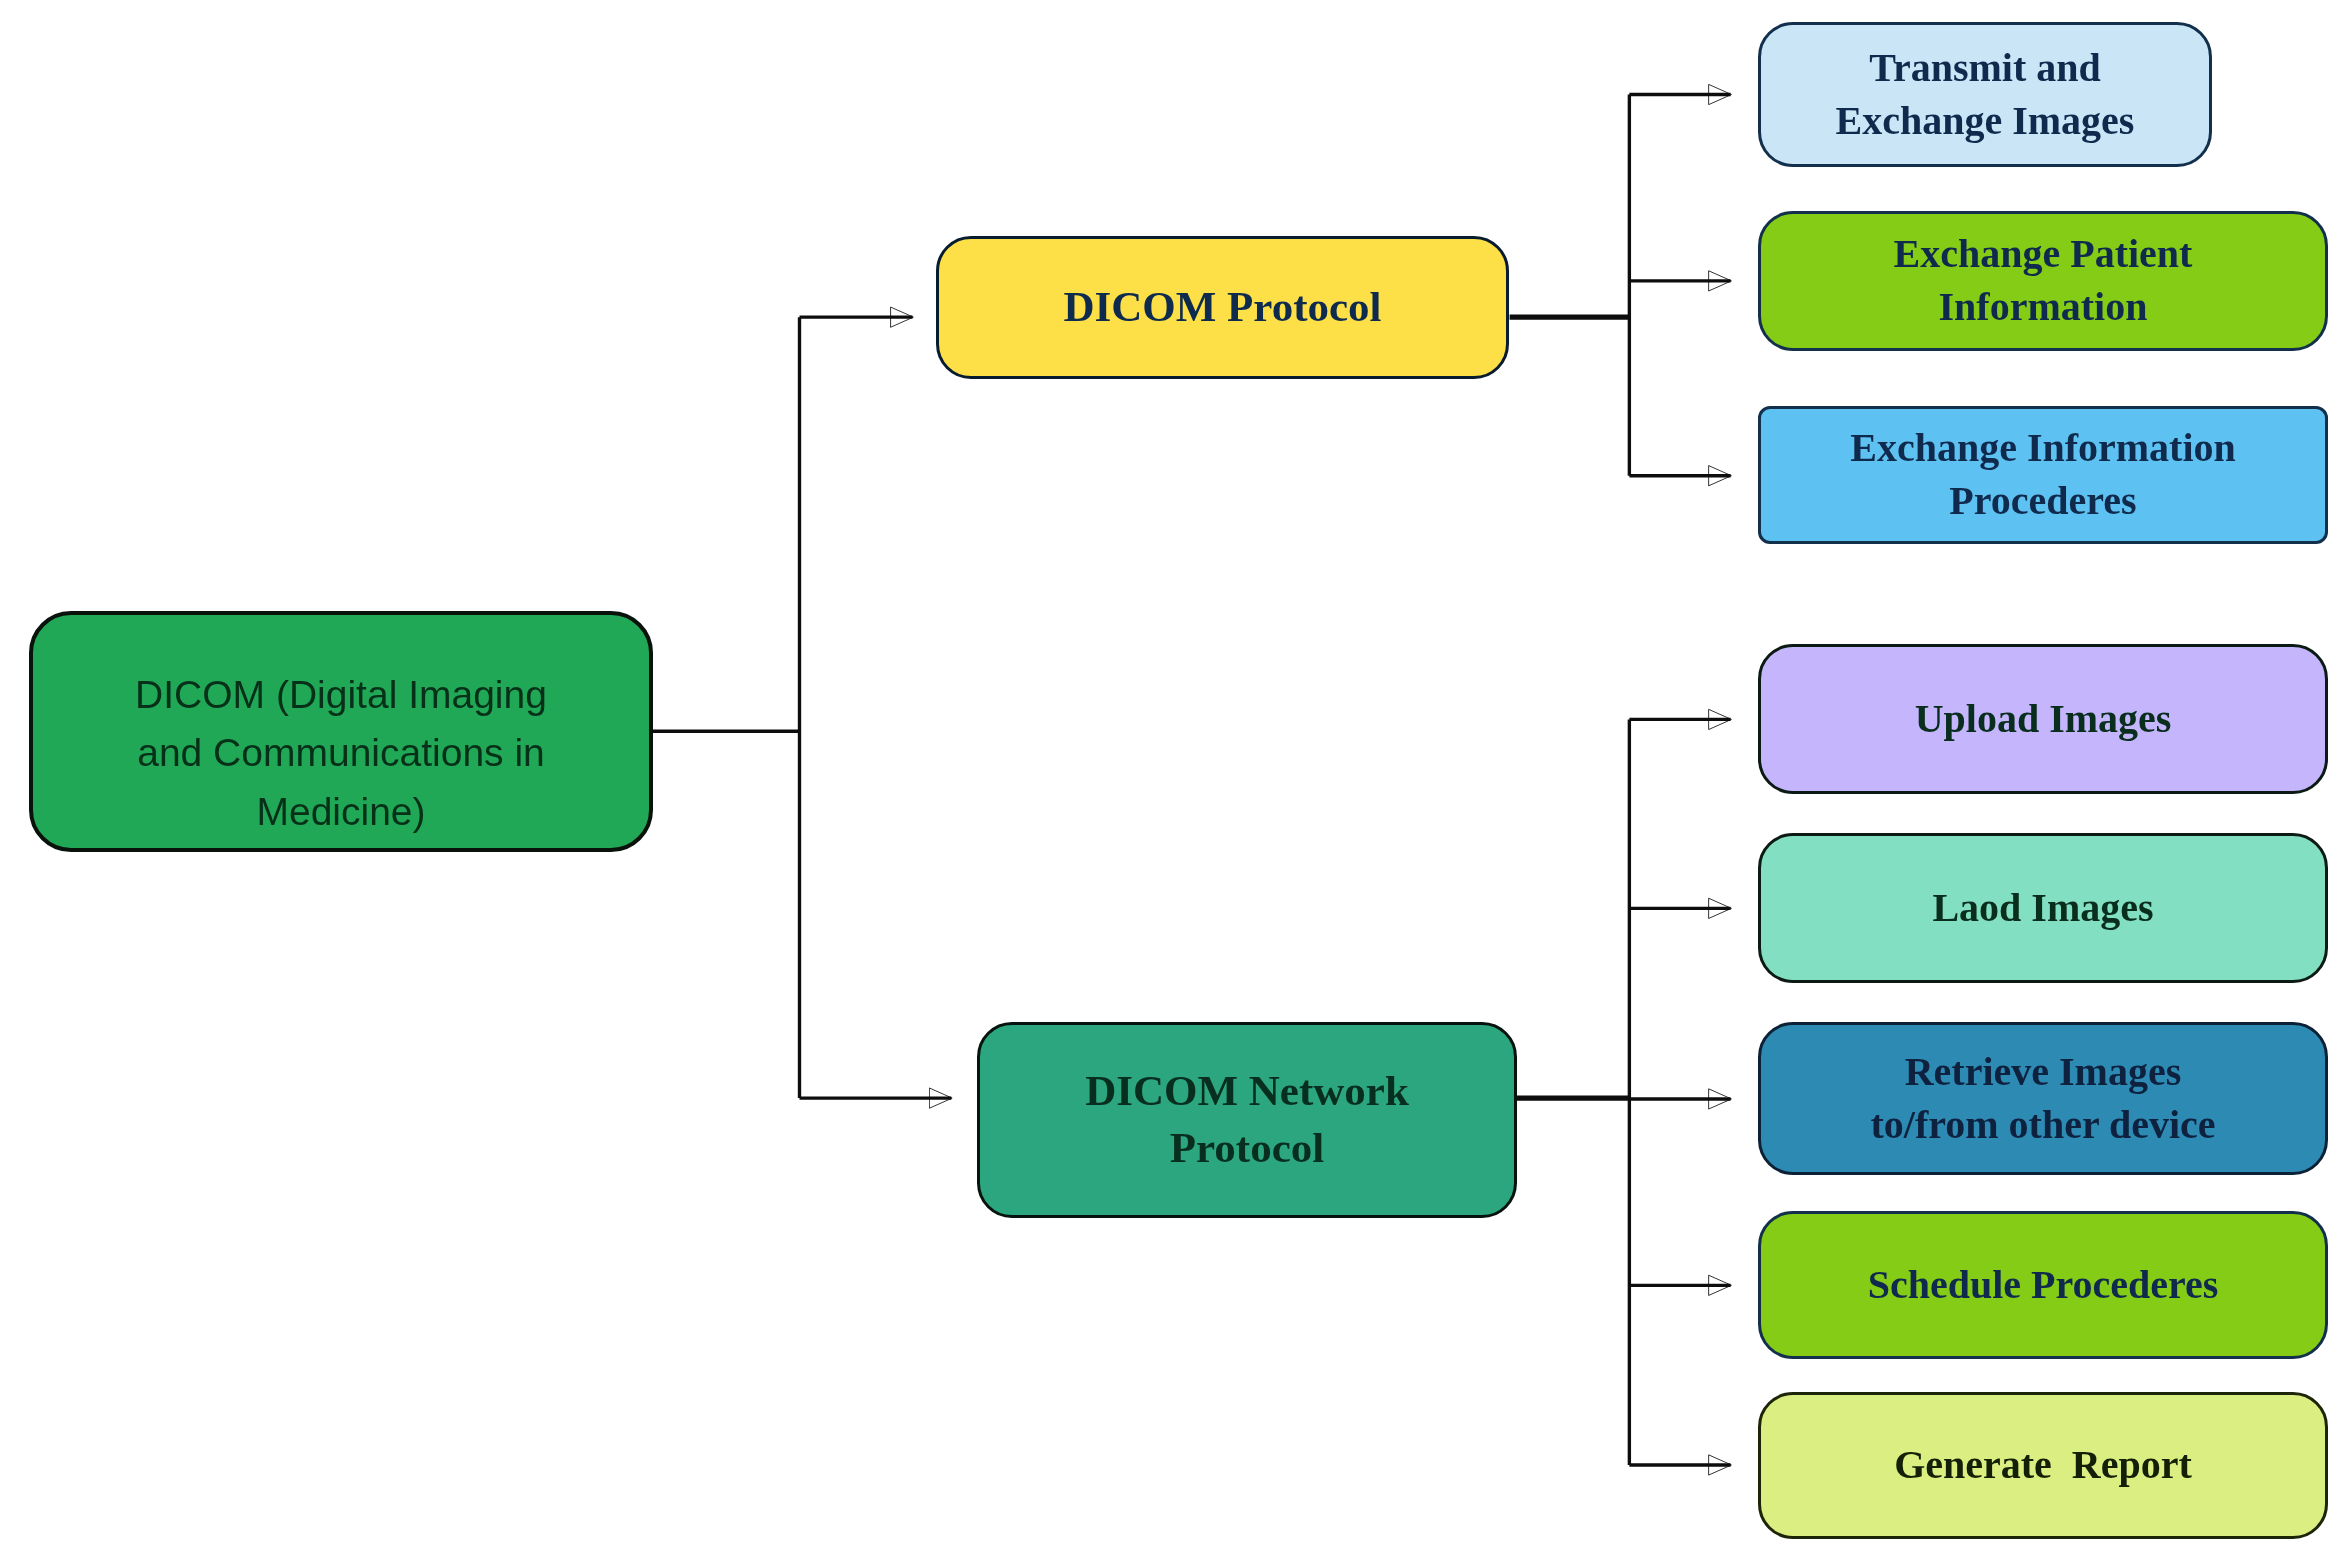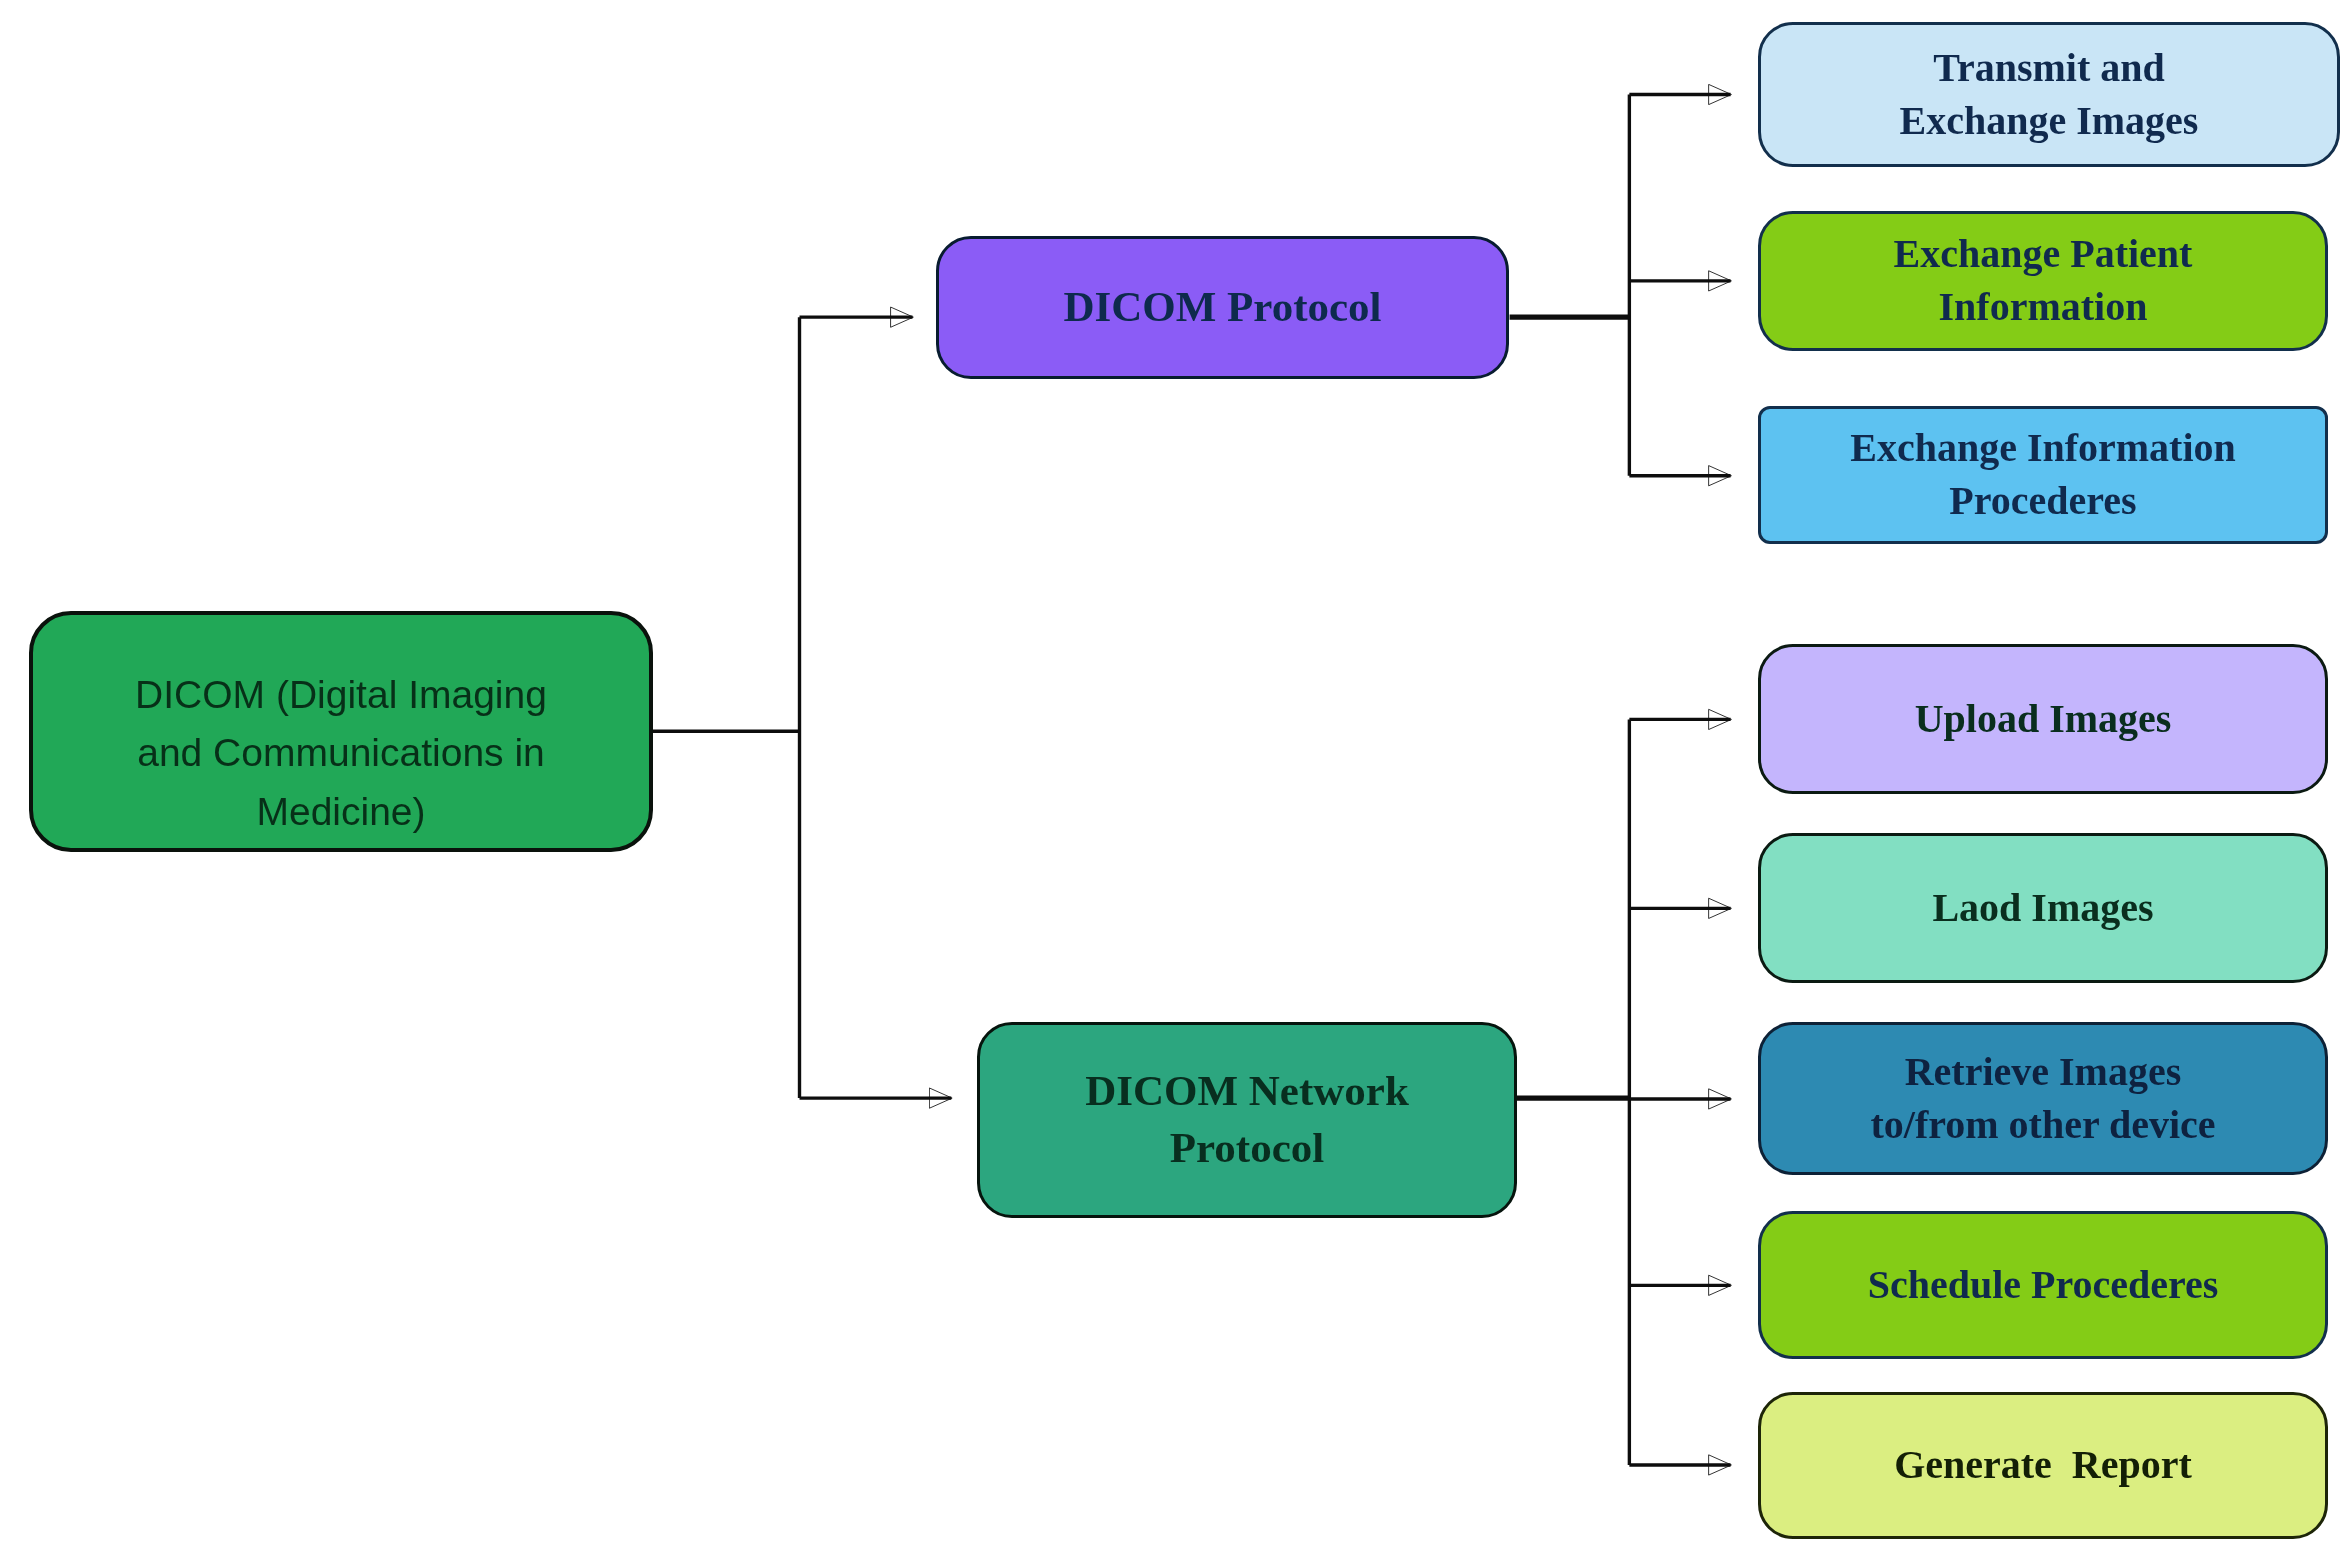--- a/index.html
+++ b/index.html
@@ -28,21 +28,21 @@
     line-height:1.32;
     color:#102A4E;
   }
   
   .n-root{left:29px;top:611px;width:624px;height:241px;border-radius:42px;border-width:4.2px;border-color:#0a120c;align-items:flex-end;}
   .n-root .label{font-family:"Liberation Sans", sans-serif;font-weight:normal;font-size:39px;line-height:1.5;color:#073018;}
   .n-protocol{left:936px;top:236px;width:573px;height:143px;border-color:#081c30;}
   .n-protocol .label{font-size:43px;color:#0E2A4D;}
   .n-network{left:977px;top:1022px;width:540px;height:196px;border-color:#06140d;}
   .n-network .label{font-size:43px;color:#082E1F;}
-  .n-transmit {left:1758px;top:22px;  width:582px;height:145px;border-color:#122F4C;}
+  .n-transmit {left:1758px;top:22px;  width:454px;height:145px;border-color:#122F4C;}
   .n-patient  {left:1758px;top:211px; width:570px;height:140px;border-color:#122F4C;}
   .n-info     {left:1758px;top:406px; width:570px;height:138px;border-color:#122F4C;}
   .n-upload   {left:1758px;top:644px; width:570px;height:150px;border-color:#0b1a12;}
   .n-laod     {left:1758px;top:833px; width:570px;height:150px;border-color:#0b1a12;}
   .n-retrieve {left:1758px;top:1022px;width:570px;height:153px;border-color:#0d2136;}
   .n-schedule {left:1758px;top:1211px;width:570px;height:148px;border-color:#122F4C;}
   .n-generate {left:1758px;top:1392px;width:570px;height:147px;border-color:#1d2508;}
   .n-upload .label,.n-laod .label{color:#0A2E1E;}
   .n-retrieve .label{color:#0E2240;}
   .n-generate .label{color:#131F06;}
@@ -81,21 +81,21 @@
     <path class="w4" d="M1932,1524 H2052" marker-end="url(#arrow)"></path>
     <path class="w4" d="M1932,1737 H2052" marker-end="url(#arrow)"></path>
   </svg>
 
   <div class="node n-root" style="background: rgb(33, 168, 87);">
     <span class="label">DICOM (Digital Imaging
 and Communications in
 Medicine)</span>
   </div>
 
-  <div class="node n-protocol" style="background: #8b5cf6;">
+  <div class="node n-protocol" style="background: #fde047;">
     <span class="label">DICOM Protocol</span>
   </div>
 
   <div class="node n-network" style="background: rgb(44, 166, 127);">
     <span class="label">DICOM Network
 Protocol</span>
   </div>
 
   <div class="node n-transmit" style="background: rgb(201, 229, 246);">
     <span class="label">Transmit and

